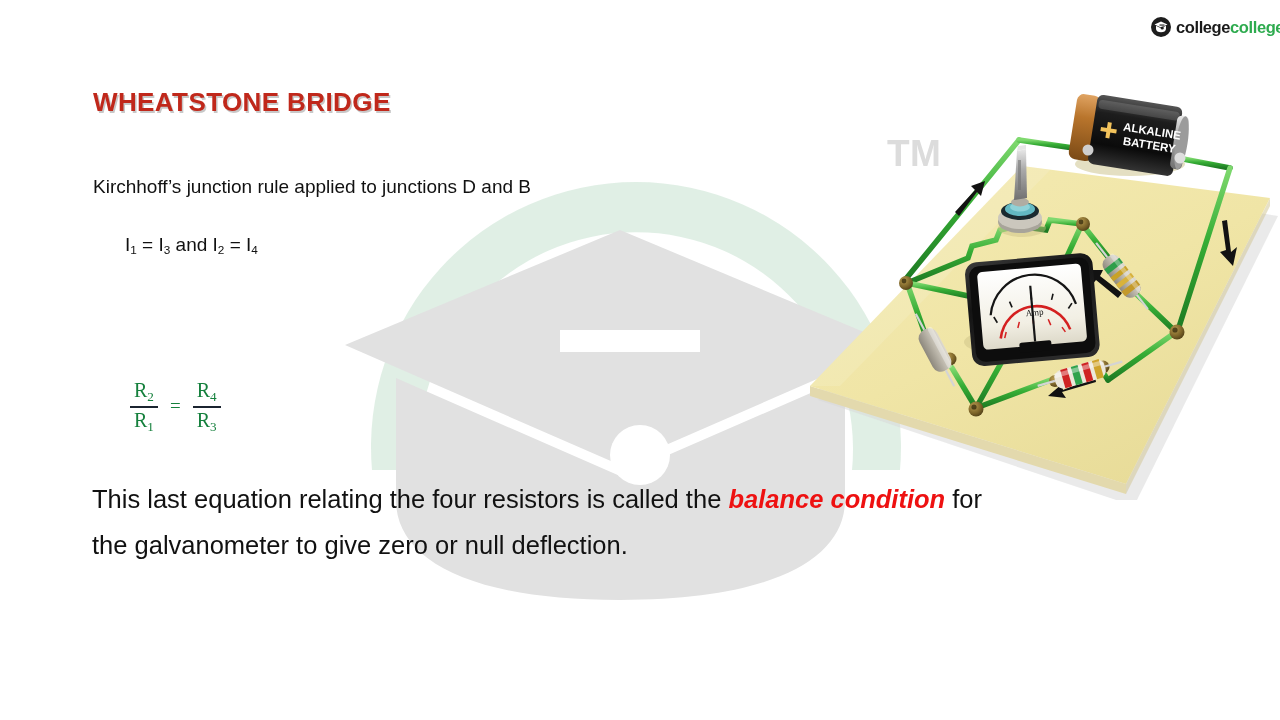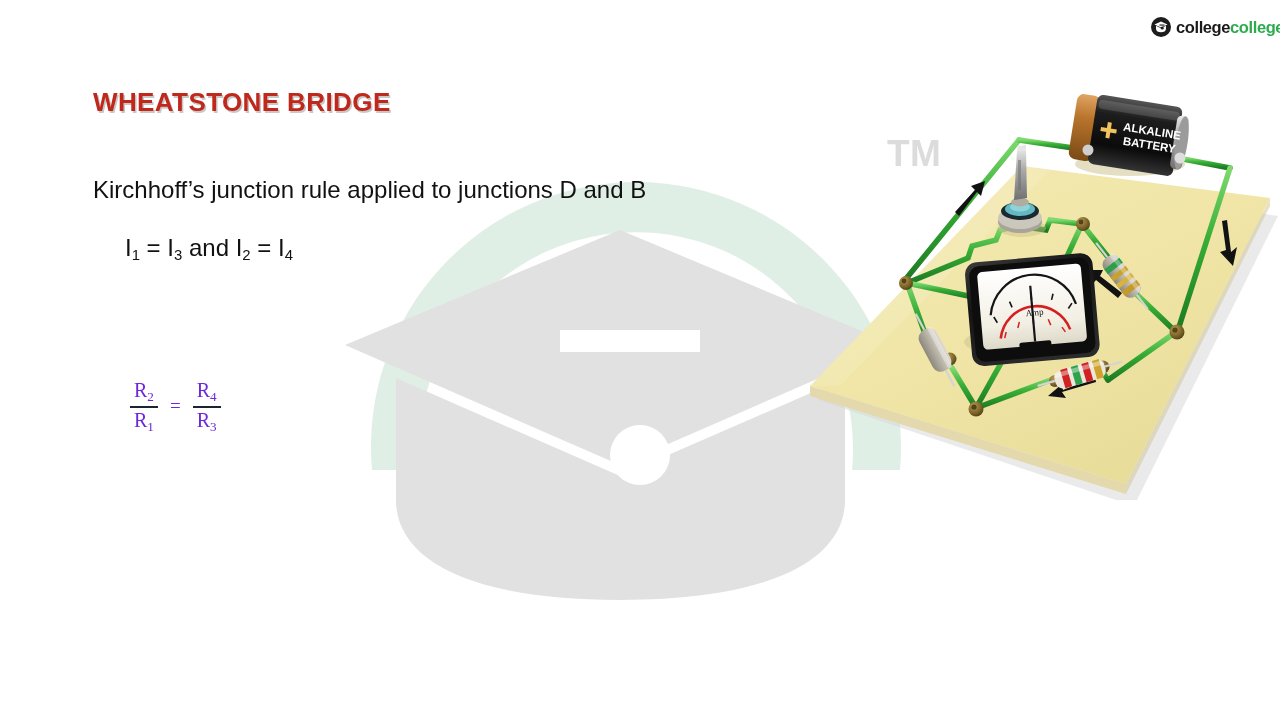--- a/index.html
+++ b/index.html
@@ -69,39 +69,39 @@
     color: #c0281b;
     letter-spacing: 0.4px;
     text-shadow: 1.5px 1.5px 0.6px rgba(190,190,190,0.85);
     white-space: nowrap;
   }
 
   
   .body-line {
     position: absolute;
     color: #111111;
-    font-size: 24px;
+    font-size: 19px;
     font-weight: normal;
     white-space: nowrap;
   }
   #line-kirchhoff { left: 93px; top: 176px; }
   #line-currents  { left: 125px; top: 234px; }
 
   .sub { font-size: 0.62em; vertical-align: -0.28em; }
 
   
   .equation {
     position: absolute;
     left: 130px;
     top: 380px;
     display: flex;
     align-items: center;
     gap: 12px;
     font-family: "Liberation Serif", serif;
-    color: #6d28d9;
+    color: #15803d;
     font-size: 20px;
   }
   .frac {
     display: inline-flex;
     flex-direction: column;
     align-items: center;
     line-height: 1.06;
   }
   .frac .num, .frac .den { padding: 0 4px; }
   .frac .bar {
@@ -202,20 +202,21 @@
       <div class="den"><span>R</span><span class="rsub">1</span></div>
     </div>
     <div class="eqsign">=</div>
     <div class="frac">
       <div class="num"><span>R</span><span class="rsub">4</span></div>
       <div class="bar"></div>
       <div class="den"><span>R</span><span class="rsub">3</span></div>
     </div>
   </div>
 
+  <div class="para"><span>This last equation relating the four resistors is called the </span><span class="em-red">balance condition</span><span> for the galvanometer to give zero or null deflection.</span></div>
 
   <div id="circuit">
     <svg width="480" height="420" viewBox="0 0 480 420">
       <defs>
         <linearGradient id="boardGrad" x1="0" y1="0" x2="0.7" y2="1">
           <stop offset="0%" stop-color="#f4ebb4"></stop>
           <stop offset="55%" stop-color="#f0e5a6"></stop>
           <stop offset="100%" stop-color="#e8dc99"></stop>
         </linearGradient>
         <linearGradient id="wireGrad" x1="0" y1="0" x2="0" y2="1">

